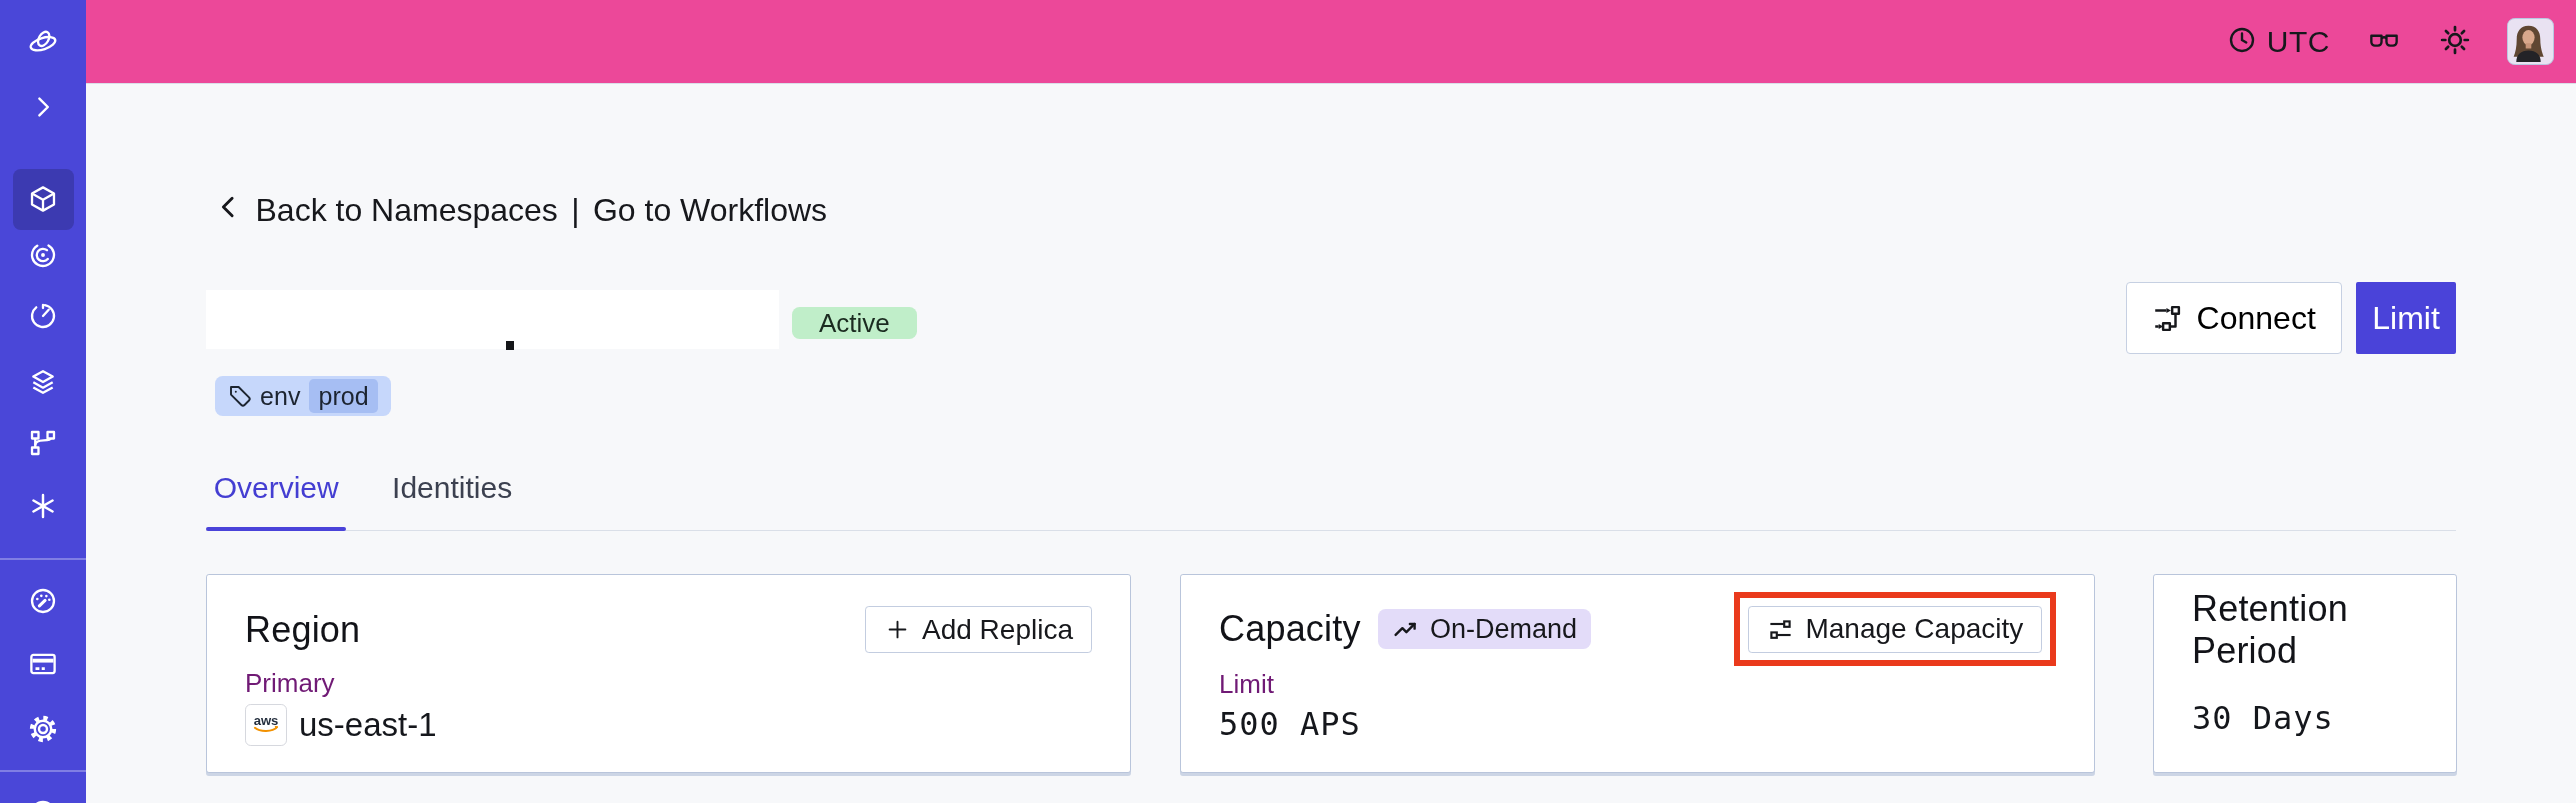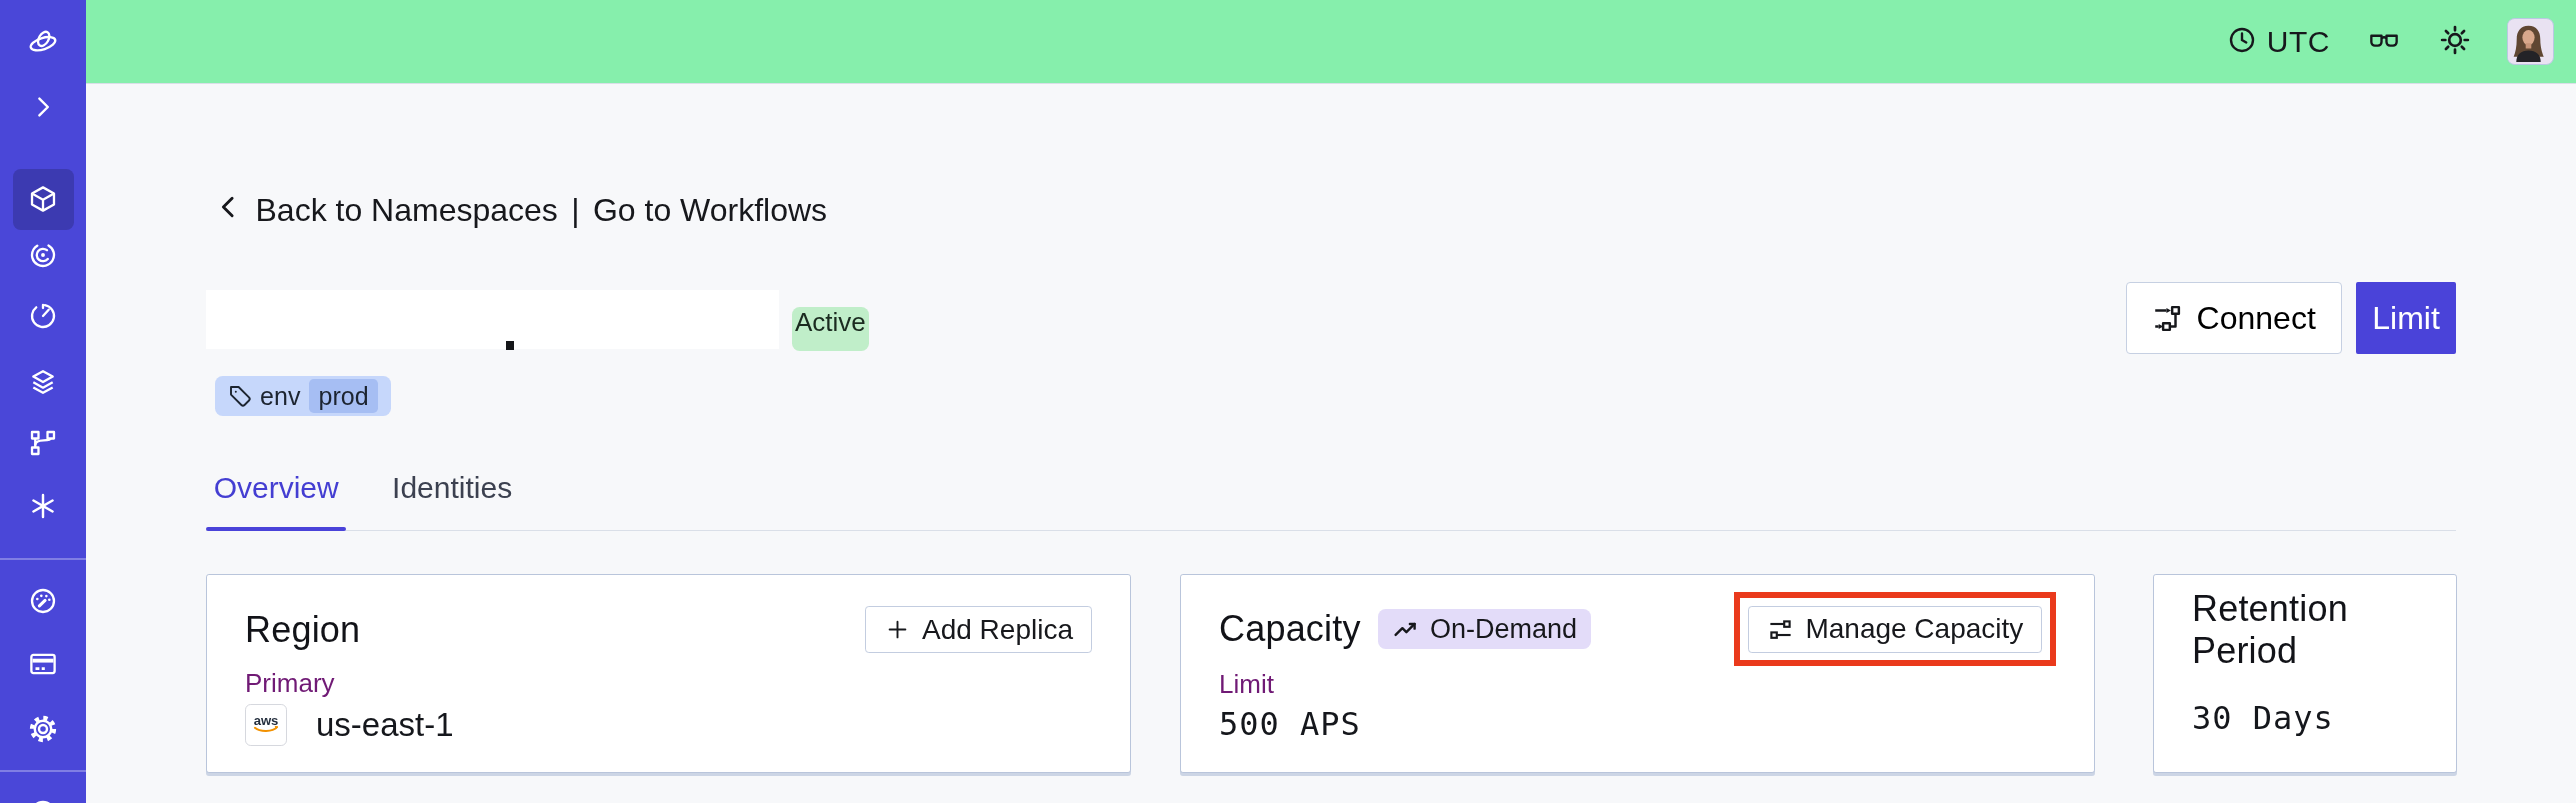--- a/index.html
+++ b/index.html
@@ -10,32 +10,32 @@
     color:var(--text-primary,#17181c);
     -webkit-font-smoothing:antialiased;
   }
   
   .sidebar{position:absolute;left:0;top:0;width:86px;height:804px;background:var(--sidebar-bg,#4a47d8);z-index:5}
   .side-icon{position:absolute;left:43px;transform:translate(-50%,-50%);width:33px;height:33px;display:flex;align-items:center;justify-content:center;cursor:pointer}
   .side-icon svg{display:block}
   .side-active{position:absolute;left:12.5px;top:169px;width:61px;height:61px;border-radius:7.7px;background:rgba(0,0,0,.18)}
   .side-div{position:absolute;left:0;width:86px;height:1.9px;background:rgba(255,255,255,.3)}
   
-  .header{position:absolute;left:86px;top:0;width:2490px;height:84px;background:#86efac;border-bottom:1.9px solid var(--header-border,#dadfe8);box-sizing:border-box;display:flex;align-items:center;justify-content:flex-end;padding-right:22px}
+  .header{position:absolute;left:86px;top:0;width:2490px;height:84px;background:#ec4899;border-bottom:1.9px solid var(--header-border,#dadfe8);box-sizing:border-box;display:flex;align-items:center;justify-content:flex-end;padding-right:22px}
   .hdr-item{display:flex;align-items:center;margin-left:35px;cursor:pointer}
   .utc-label{font-size:30px;margin-left:9.6px;letter-spacing:0.5px}
   .avatar{width:45px;height:45px;border-radius:7.7px;border:1.9px solid #b9c8e2;overflow:hidden;background:#e9e2f2}
   
   .breadcrumb{position:absolute;left:214px;top:192px;height:44px;display:flex;align-items:flex-start;font-size:32px;color:var(--text-primary,#17181c)}
   .breadcrumb .bc-link{cursor:pointer}
   .bc-sep{margin:0 13.4px}
   
   .title-redaction{position:absolute;left:206px;top:290px;width:573px;height:59px;background:#ffffff}
   .redact-dot{position:absolute;left:506px;top:341px;width:7.7px;height:8.6px;background:#15161a}
-  .status-badge{position:absolute;left:792px;top:307px;height:44px;display:flex;align-items:flex-start;padding:0 3px;border-radius:7.7px;background:var(--status-active-bg,#c0eec9);color:var(--status-active-text,#1b2b20);font-size:26px}
+  .status-badge{position:absolute;left:792px;top:307px;height:32px;display:flex;align-items:center;padding:0 27px;border-radius:7.7px;background:var(--status-active-bg,#c0eec9);color:var(--status-active-text,#1b2b20);font-size:26px}
   .btn-connect{position:absolute;left:2126px;top:282px;width:216px;height:72px;box-sizing:border-box;background:#fff;border:1.9px solid #c6d0e2;border-radius:4px;display:flex;align-items:center;justify-content:center;gap:13.4px;font-size:32px;cursor:pointer}
   .btn-edit{position:absolute;left:2356px;top:282px;width:100px;height:72px;background:var(--accent,#4a43d9);color:#fff;border:none;border-radius:1.9px;display:flex;align-items:center;justify-content:center;font-size:32px;cursor:pointer}
   
   .tag-chip{position:absolute;left:215px;top:376px;height:40px;display:flex;align-items:center;gap:8.6px;padding:0 12.5px;border-radius:7.7px;background:var(--tag-bg,#c6d7fb);font-size:25px;color:#1c2430}
   .tag-inner{background:var(--tag-inner-bg,#a6bef3);border-radius:4.8px;padding:2.9px 9.6px}
   
   .tabs{position:absolute;left:206px;top:462px;width:2250px;display:flex;gap:38px;border-bottom:1.9px solid var(--header-border,#dce1ec);box-sizing:border-box}
   .tab{font-size:30px;padding:8.6px 7.7px 25px;position:relative;cursor:pointer;color:var(--text-secondary,#3c4150)}
   .tab.active{color:var(--tab-active,#443ed2)}
   .tab.active::after{content:"";position:absolute;left:0;right:0;bottom:-1.9px;height:4.8px;border-radius:2.9px;background:var(--accent,#4a43d9)}
@@ -47,21 +47,21 @@
   .card.retention{width:304px;margin-left:58px}
   .card-head{display:flex;justify-content:space-between;align-items:center;margin-top:31px;height:47px}
   .card.capacity .card-head{margin-top:16.3px;height:76px}
   .card-title{font-size:36px;font-weight:500;color:#121318;letter-spacing:0.2px}
   .head-left{display:flex;align-items:center;gap:17.3px}
   .btn-secondary{height:47px;box-sizing:border-box;background:#fff;border:1.9px solid #c3cde0;border-radius:3.8px;display:flex;align-items:center;gap:11.5px;padding:0 18px;font-size:28px;color:#17181c;cursor:pointer;white-space:nowrap}
   .annotation-box{border:6.7px solid var(--annotation-red,#ea3a1c);padding:7.7px;box-sizing:border-box}
   .pill{height:40px;display:flex;align-items:center;gap:8.6px;padding:0 14.4px;border-radius:7.7px;background:var(--ondemand-bg,#e3dcf9);font-size:27px;color:#17181c}
   .card-label{margin-top:15.3px;font-size:26px;line-height:30px;color:#701a75}
   .card.capacity .card-label{margin-top:1.9px}
-  .value-row{margin-top:5.8px;display:flex;align-items:center;gap:29px;font-size:33px;color:#15171c}
+  .value-row{margin-top:5.8px;display:flex;align-items:center;gap:12px;font-size:33px;color:#15171c}
   .card.retention .value-row{margin-top:46px}
   .mono{font-family:"DejaVu Sans Mono",monospace;font-size:32px;letter-spacing:1px}
   .aws-badge{width:42px;height:42px;box-sizing:border-box;background:#fff;border:1.9px solid #d6d8de;border-radius:5.8px;display:flex;align-items:center;justify-content:center}
 </style>
 </head>
 <body>
 
 <nav class="sidebar">
   <div class="side-active"></div>
 

